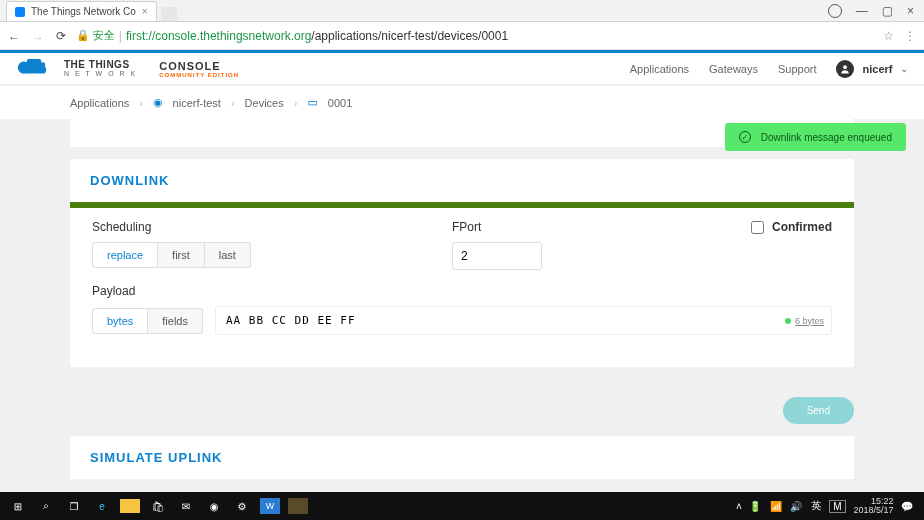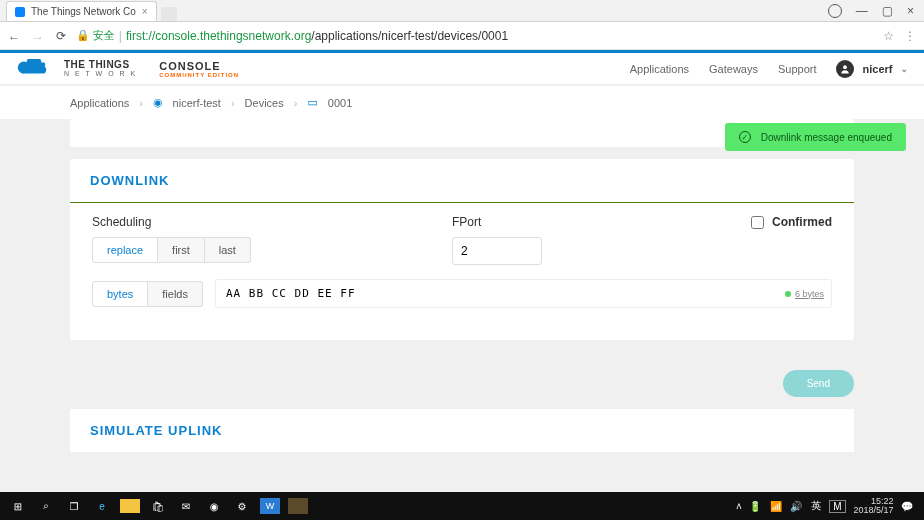--- a/index.html
+++ b/index.html
@@ -33,21 +33,21 @@
   .userpill { display: flex; align-items: center; gap: 8px; font-weight: bold; color:#333;}
   .avatar { width: 18px; height: 18px; border-radius: 50%; background: #333; display: flex; align-items: center; justify-content: center; }
   .avatar svg { width: 10px; height: 10px; fill: #fff; }
 
   .page { background: #f0f0f0; height: calc(520px - 22px - 28px - 3px - 32px - 28px); overflow: hidden; position: relative; }
   .crumbs { height: 34px; background: #fff; border-top: 1px solid #eee; display: flex; align-items: center; padding: 0 70px; font-size: 11px; color: #666; gap: 10px; }
   .crumbs .sep { color: #bbb; }
   .crumbs .ic { color: #0d83d0; }
   .card { background: #fff; margin: 12px 70px; border-radius: 2px; padding-bottom:20px;}
   .card.top { height: 28px; margin-top: 0; }
-  .cardtitle { color: #0d83d0; font-weight: 800; font-size: 13px; letter-spacing: 1px; padding: 14px 20px; border-bottom: 1px solid #4d7c0f; }
+  .cardtitle { color: #0d83d0; font-weight: 800; font-size: 13px; letter-spacing: 1px; padding: 14px 20px; border-bottom: 6px solid #4d7c0f; }
   .cardbody { padding: 12px 22px; }
 
   .row { display: flex; gap: 20px; align-items: flex-start; }
   .field label { font-size: 12px; font-weight: 400; color: #333; display: block; margin-bottom: 8px; }
   .btngrp { display: flex; }
   .btngrp button { border: 1px solid #ddd; background: #f7f7f7; color: #555; font-size: 11px; padding: 6px 14px; cursor: pointer; }
   .btngrp button:first-child { border-radius: 3px 0 0 3px; }
   .btngrp button:last-child { border-radius: 0 3px 3px 0; }
   .btngrp button + button { border-left: none; }
   .btngrp button.active { background: #fff; color: #0d83d0; }
@@ -179,20 +179,21 @@
           <label>FPort</label>
           <input type="text" value="2" style="">
         </div>
         <div class="confirmed">
           <input type="checkbox" style="">
           <span>Confirmed</span>
         </div>
       </div>
 
       <div class="field" style="margin-top:14px">
+        <label>Payload</label>
         <div class="payload-row">
           <div class="btngrp">
             <button class="active">bytes</button>
             <button>fields</button>
           </div>
           <div class="payload-input-wrap">
             <input class="payload-input" type="text" value="AA BB CC DD EE FF" style="">
             <span class="bytes-tag">
               <span class="dot"></span>
               <span>6 bytes</span>

